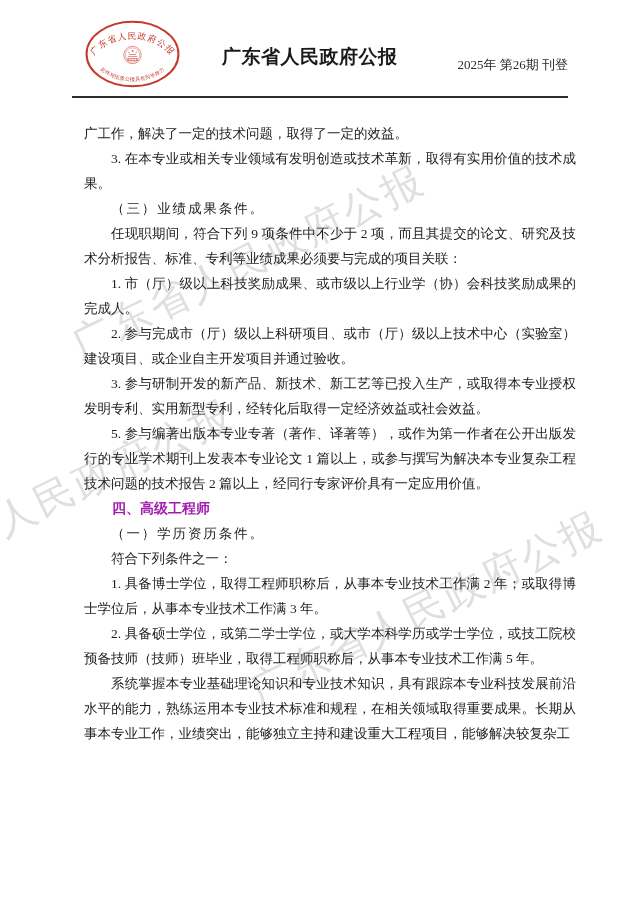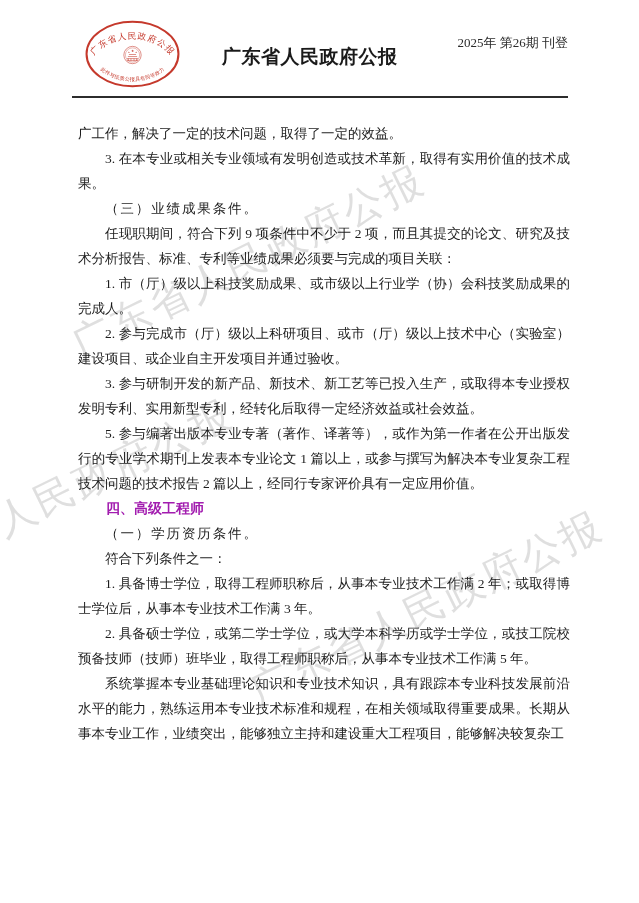--- a/index.html
+++ b/index.html
@@ -34,28 +34,28 @@
     position:absolute;left:222px;top:44px;margin:0;
     font-family:"Liberation Sans","DejaVu Sans",sans-serif;
     font-size:19px;font-weight:bold;color:#1a1a1a;letter-spacing:.5px;
     z-index:3;
   }
   .header-info{
     position:absolute;right:71px;top:34px;
     text-align:right;font-size:13px;color:#2b2b2b;line-height:18px;
     z-index:3;
   }
-  .header-info .issue{margin-bottom:9px;}
+  .header-info .issue{margin-bottom:9px;margin-top:22px;}
   .rule{
     position:absolute;left:72px;top:96px;width:496px;height:0;
     border-top:2px solid #2c2c2c;z-index:3;
   }
   
   .body{
-    position:absolute;left:78px;top:121px;width:492px;
+    position:absolute;left:84px;top:121px;width:492px;
     font-size:13.5px;line-height:25px;
     text-align:justify;
     z-index:2;
   }
   .body p{margin:0;}
   .body p.indent{text-indent:2em;}
   .body p.kai{letter-spacing:.14em;}
   .body p.heading{
     font-family:"Liberation Sans","DejaVu Sans",sans-serif;
     font-weight:bold;font-size:14px;color:#a21caf;

